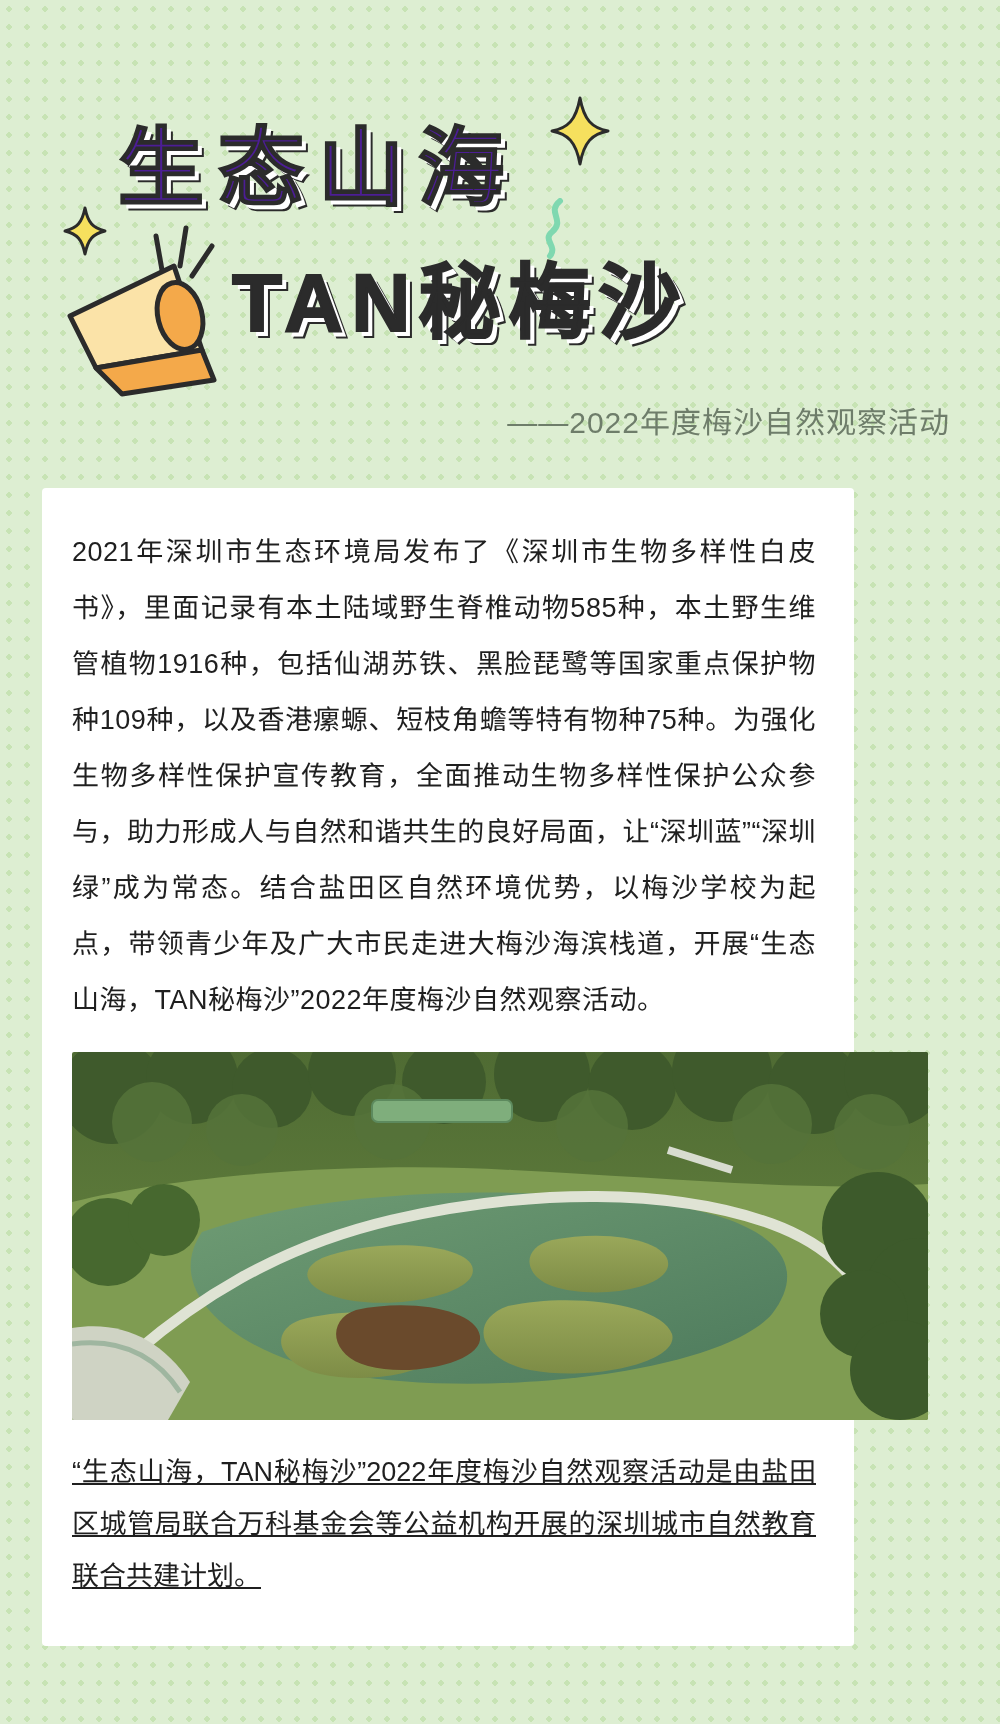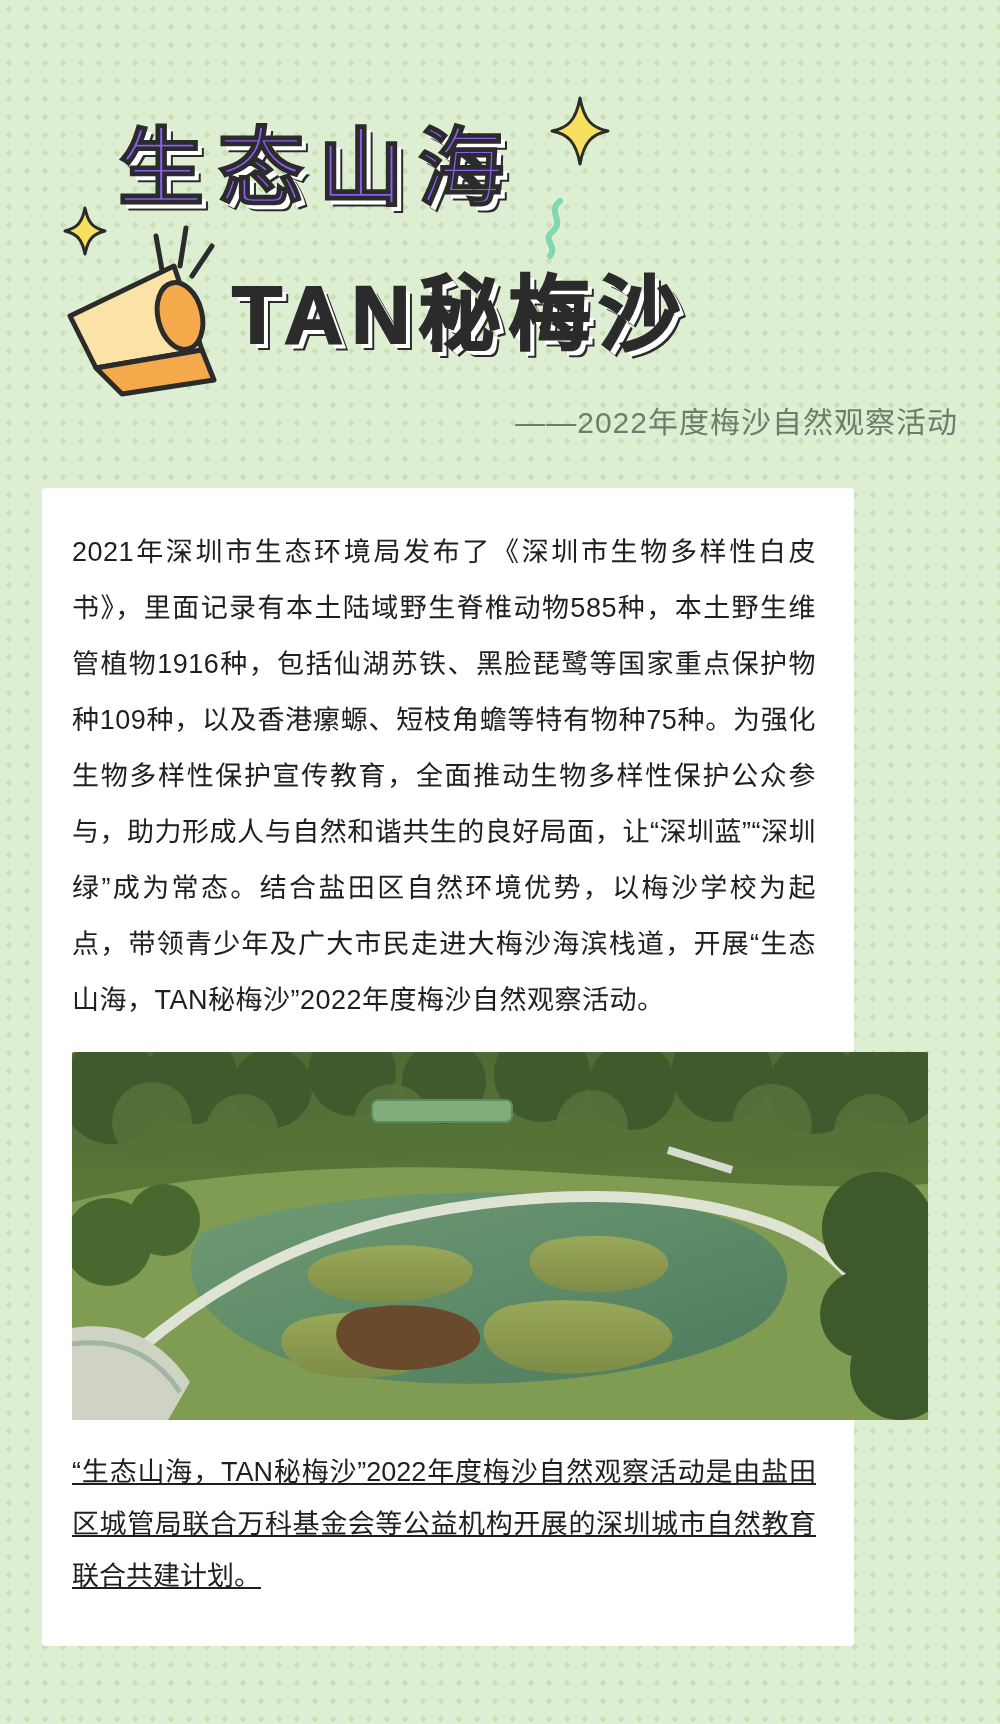--- a/index.html
+++ b/index.html
@@ -34,44 +34,44 @@
     position: relative;
     height: 470px;
   }
   .title-line1 {
     position: absolute;
     left: 118px;
     top: 98px;
     font-size: 86px;
     font-weight: 700;
     letter-spacing: 14px;
-    color: #8b5cf6;
+    color: #4c1d95;
     -webkit-text-stroke: 2px #2b2b2b;
     text-shadow:
       5px 5px 0 #ffffff,
       7px 7px 0 #2b2b2b;
     white-space: nowrap;
   }
   .title-line2 {
     position: absolute;
     left: 232px;
-    top: 248px;
+    top: 236px;
     font-size: 82px;
     font-weight: 700;
     letter-spacing: 8px;
     color: #2b2b2b;
     -webkit-text-stroke: 2px #2b2b2b;
     text-shadow:
       5px 5px 0 #ffffff,
       7px 7px 0 #2b2b2b;
     white-space: nowrap;
   }
   .subtitle {
     position: absolute;
-    right: 42px;
+    right: 50px;
     top: 398px;
     font-size: 30px;
     color: #6e7d6a;
     letter-spacing: 1px;
     white-space: nowrap;
   }
 
   
   .megaphone {
     position: absolute;

